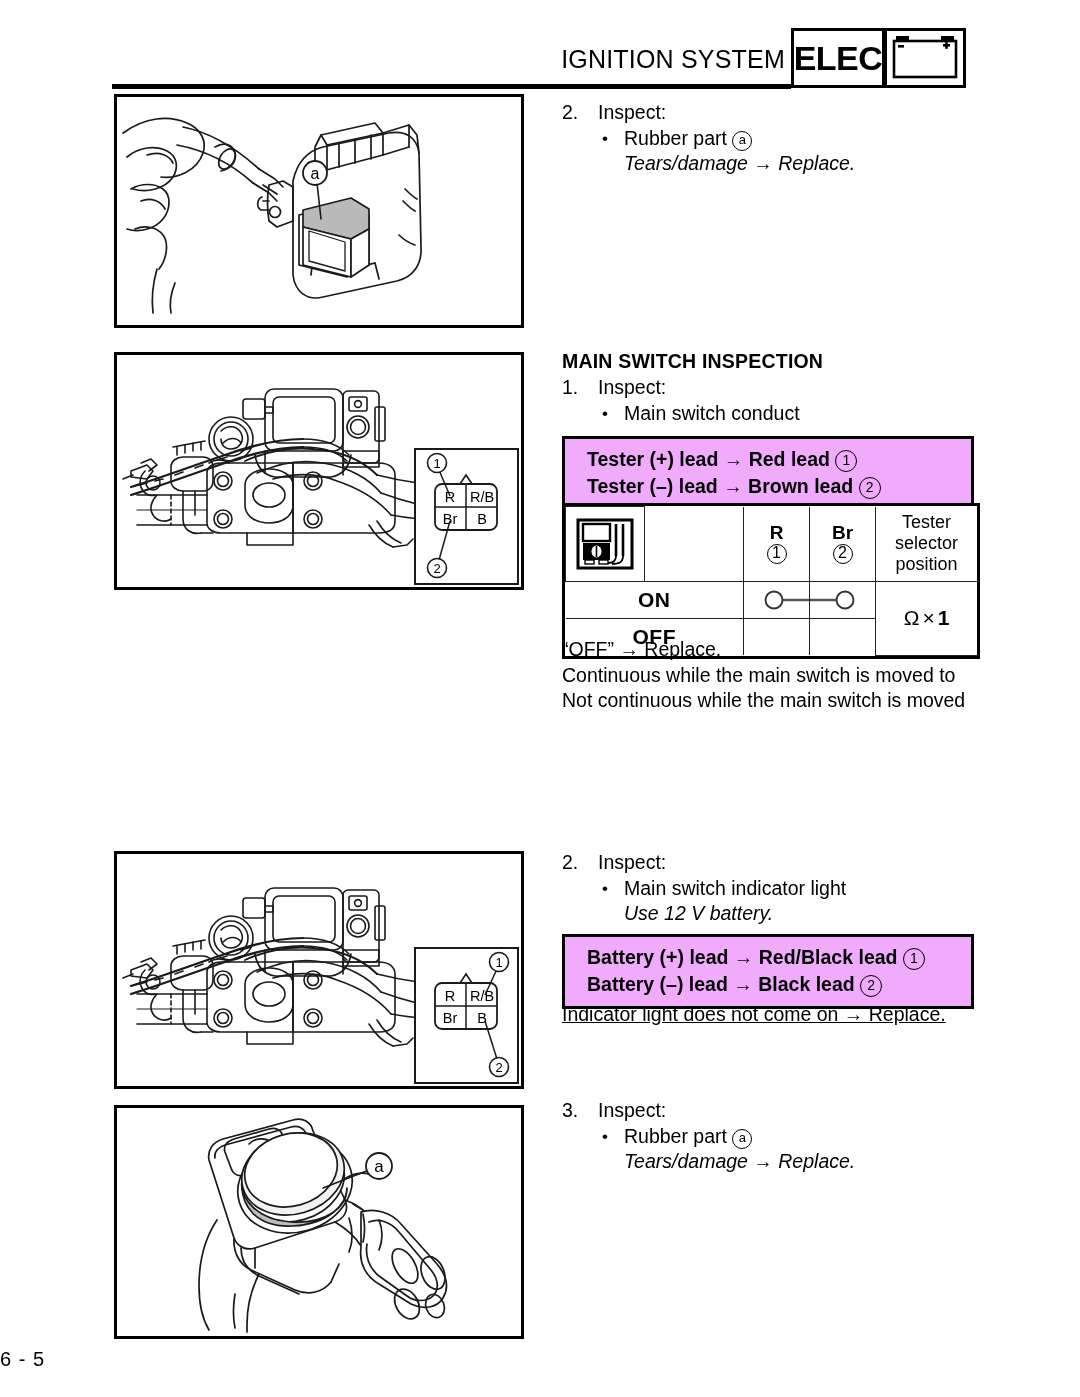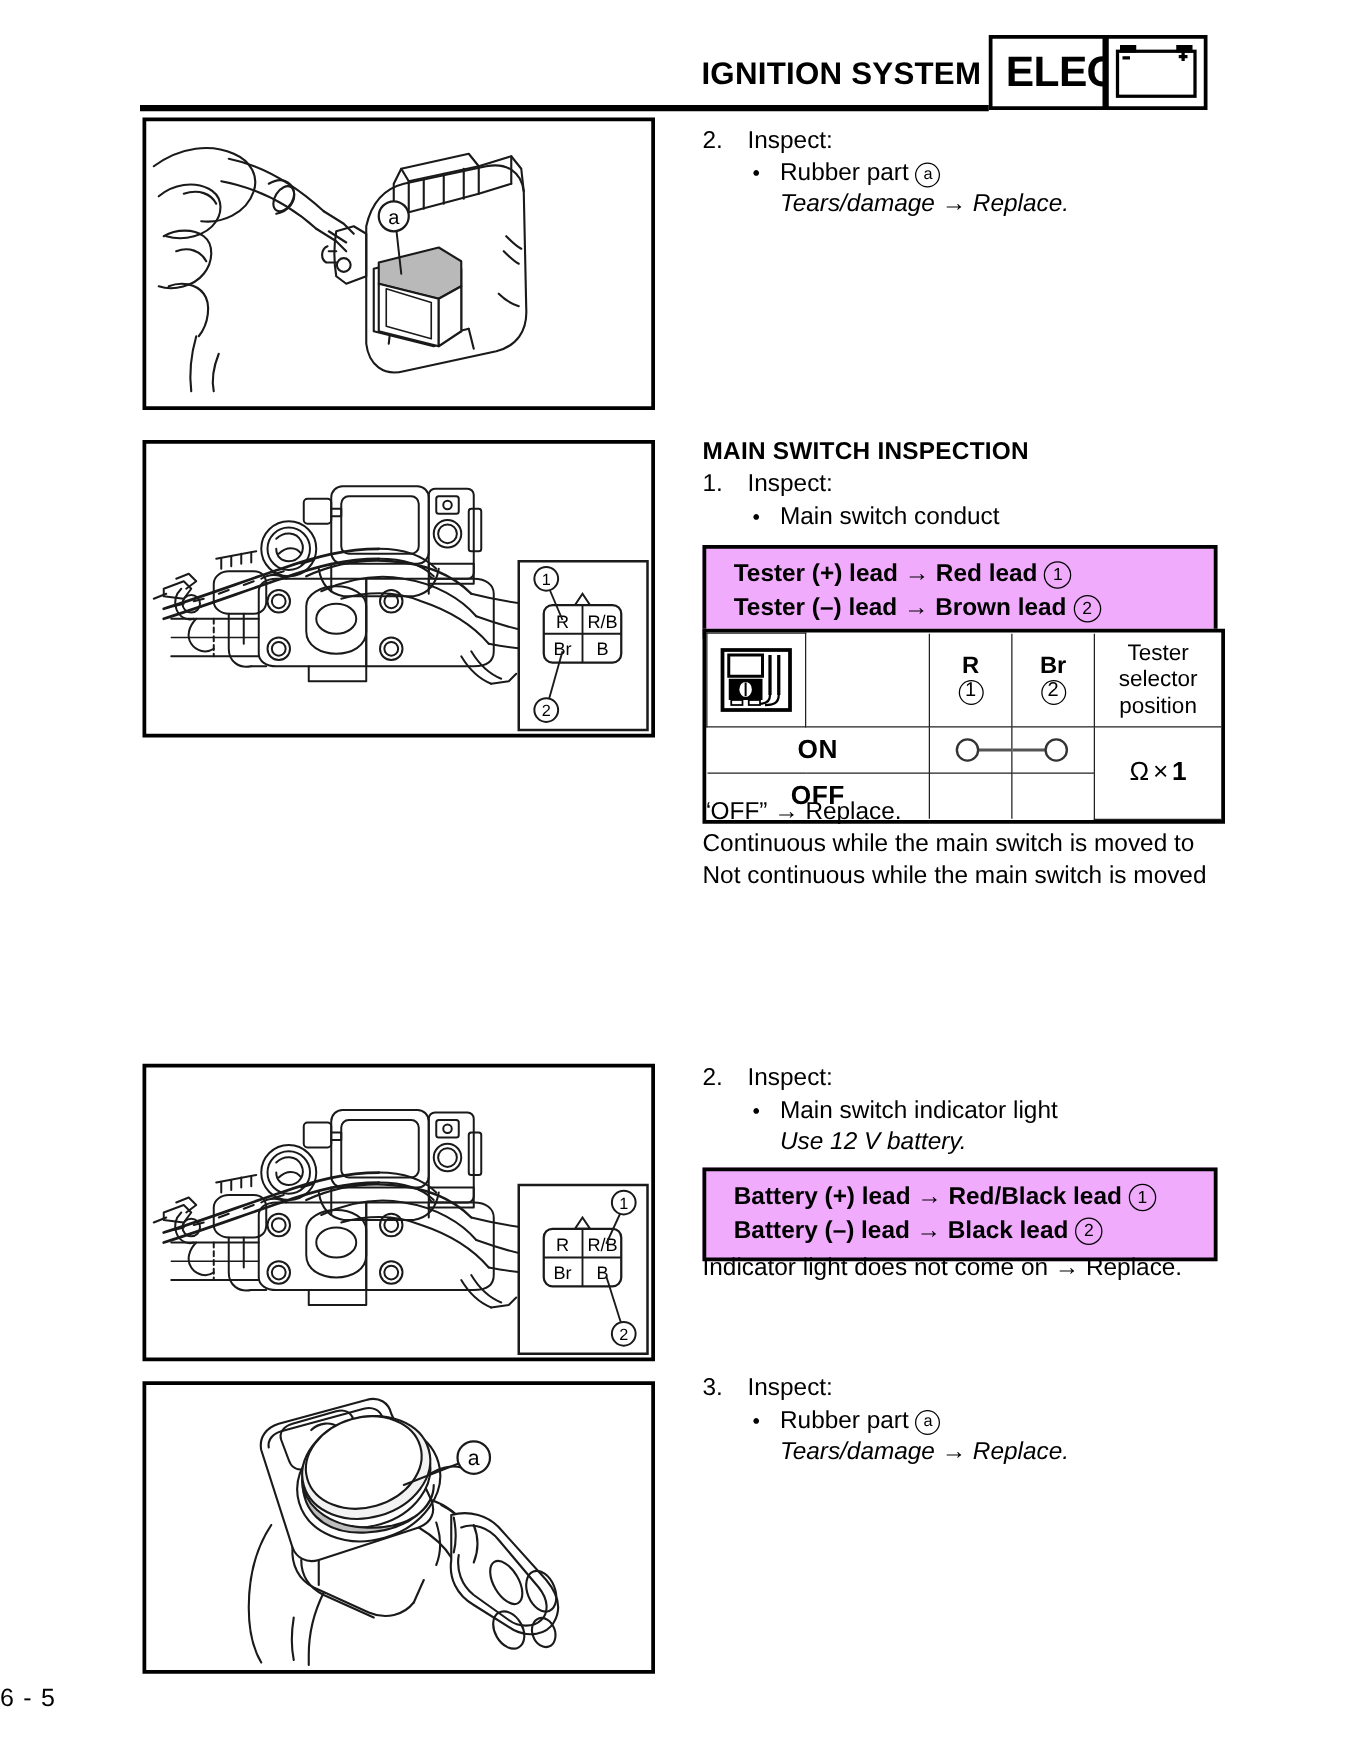--- a/index.html
+++ b/index.html
@@ -8,30 +8,30 @@
     font-family:"Liberation Sans", sans-serif;
     color:#000;
     -webkit-font-smoothing:antialiased;
   }
   .page{position:absolute;left:0;top:0;width:1080px;height:1397px;}
 
   
   .hdr-title{
     position:absolute; left:555px; top:45px; width:230px;
     text-align:right;
-    font-size:25px; font-weight:bold; letter-spacing:.2px;
+    font-size:25px; font-weight:normal; letter-spacing:.2px;
     white-space:nowrap;
   }
   .elec-box{
     position:absolute; left:791px; top:28px;
     width:88px; height:54px;
     border:3px solid #000; background:#fff;
     display:flex; align-items:center; justify-content:center;
   }
-  .elec-box span{font-size:34px;font-weight:bold;line-height:1;letter-spacing:-.5px;padding-left:22px;}
+  .elec-box span{font-size:34px;font-weight:bold;line-height:1;letter-spacing:-.5px;}
   .batt-box{
     position:absolute; left:884px; top:28px;
     width:76px; height:54px;
     border:3px solid #000; background:#fff;
   }
   .batt-svg{position:absolute;left:0;top:0;width:100%;height:100%;}
   .hdr-rule{
     position:absolute; left:112px; top:84px; width:679px; height:5px;
     background:#000;
   }
@@ -553,21 +553,21 @@
         <span>Battery (+) lead → Red/Black lead</span>
         <span class="circnum big">1</span>
       </div>
       <div>
         <span>Battery (–) lead → Black lead</span>
         <span class="circnum big">2</span>
       </div>
     </div>
   </div>
 
-  <div class="rcol txt" style="top:1002px;">Indicator light does not come on → Replace.</div>
+  <div class="rcol txt" style="top:1002px;text-decoration:underline;">Indicator light does not come on → Replace.</div>
 
   <div class="rcol txt" style="top:1098px;">
     <div class="num-item">
       <span class="n">3.</span>
       <span>Inspect:</span>
     </div>
     <div class="bullet">
       <span class="b">•</span>
       <span>Rubber part</span>
       <span class="circnum">a</span>

